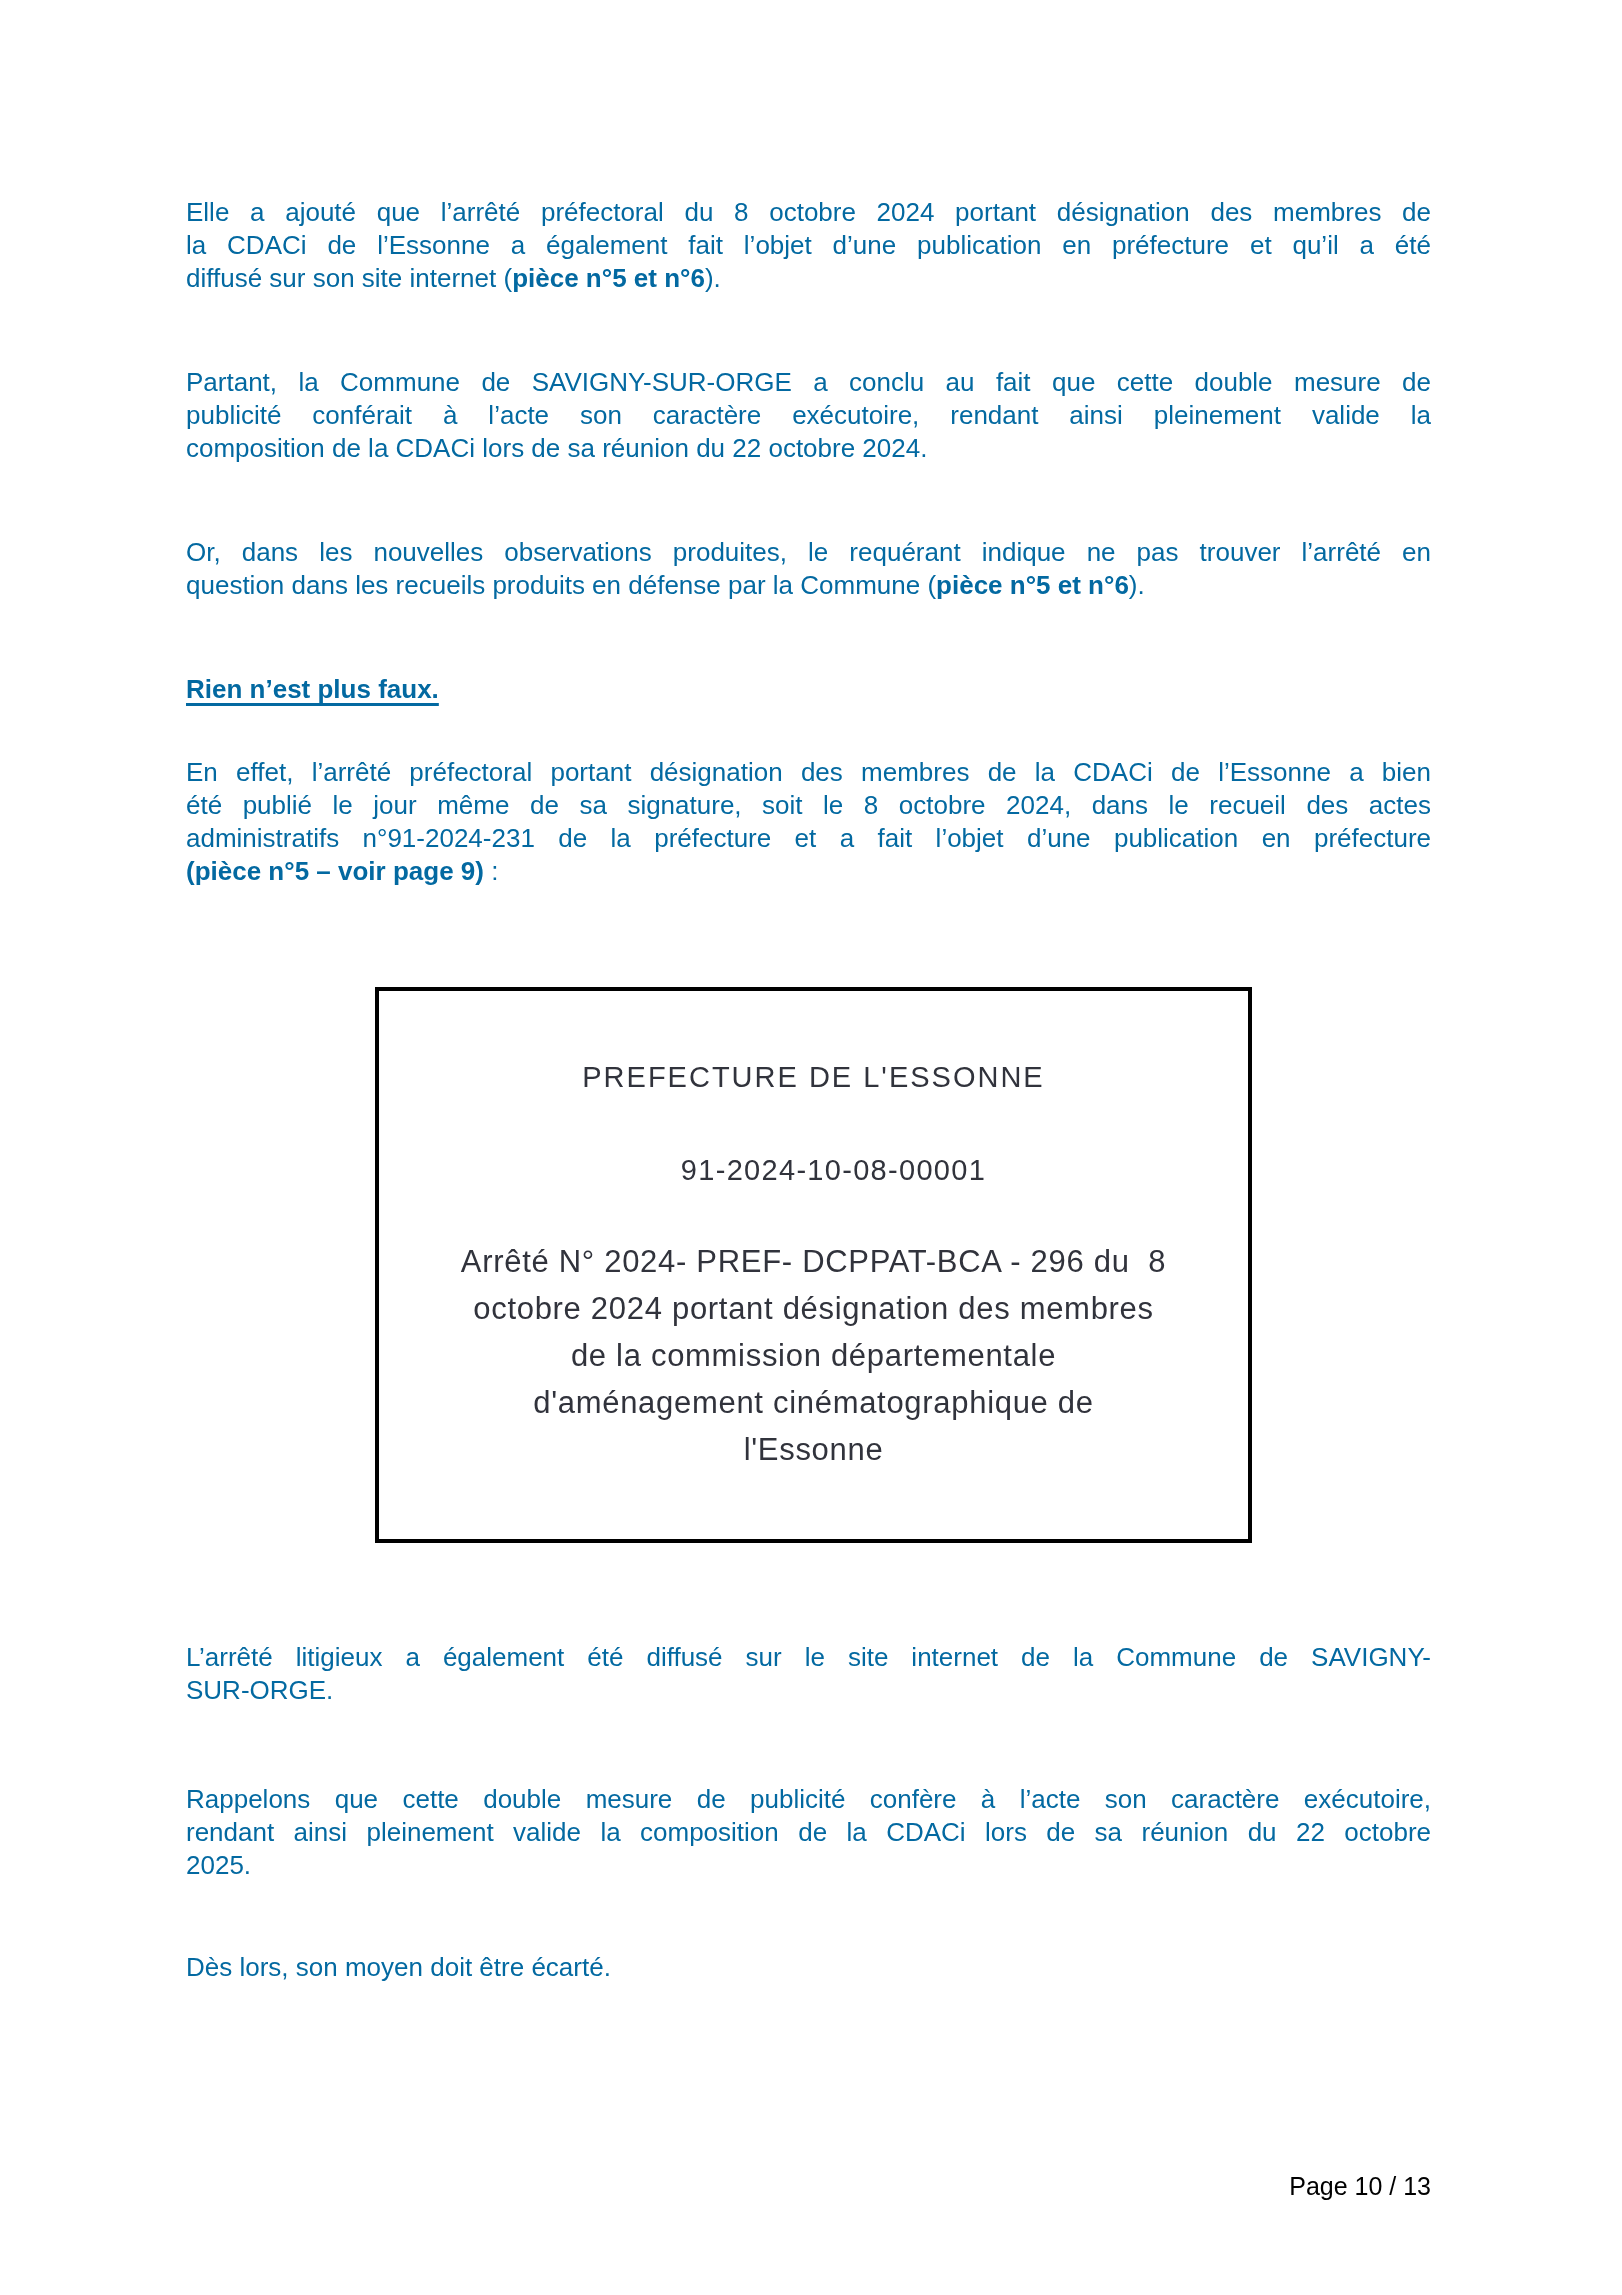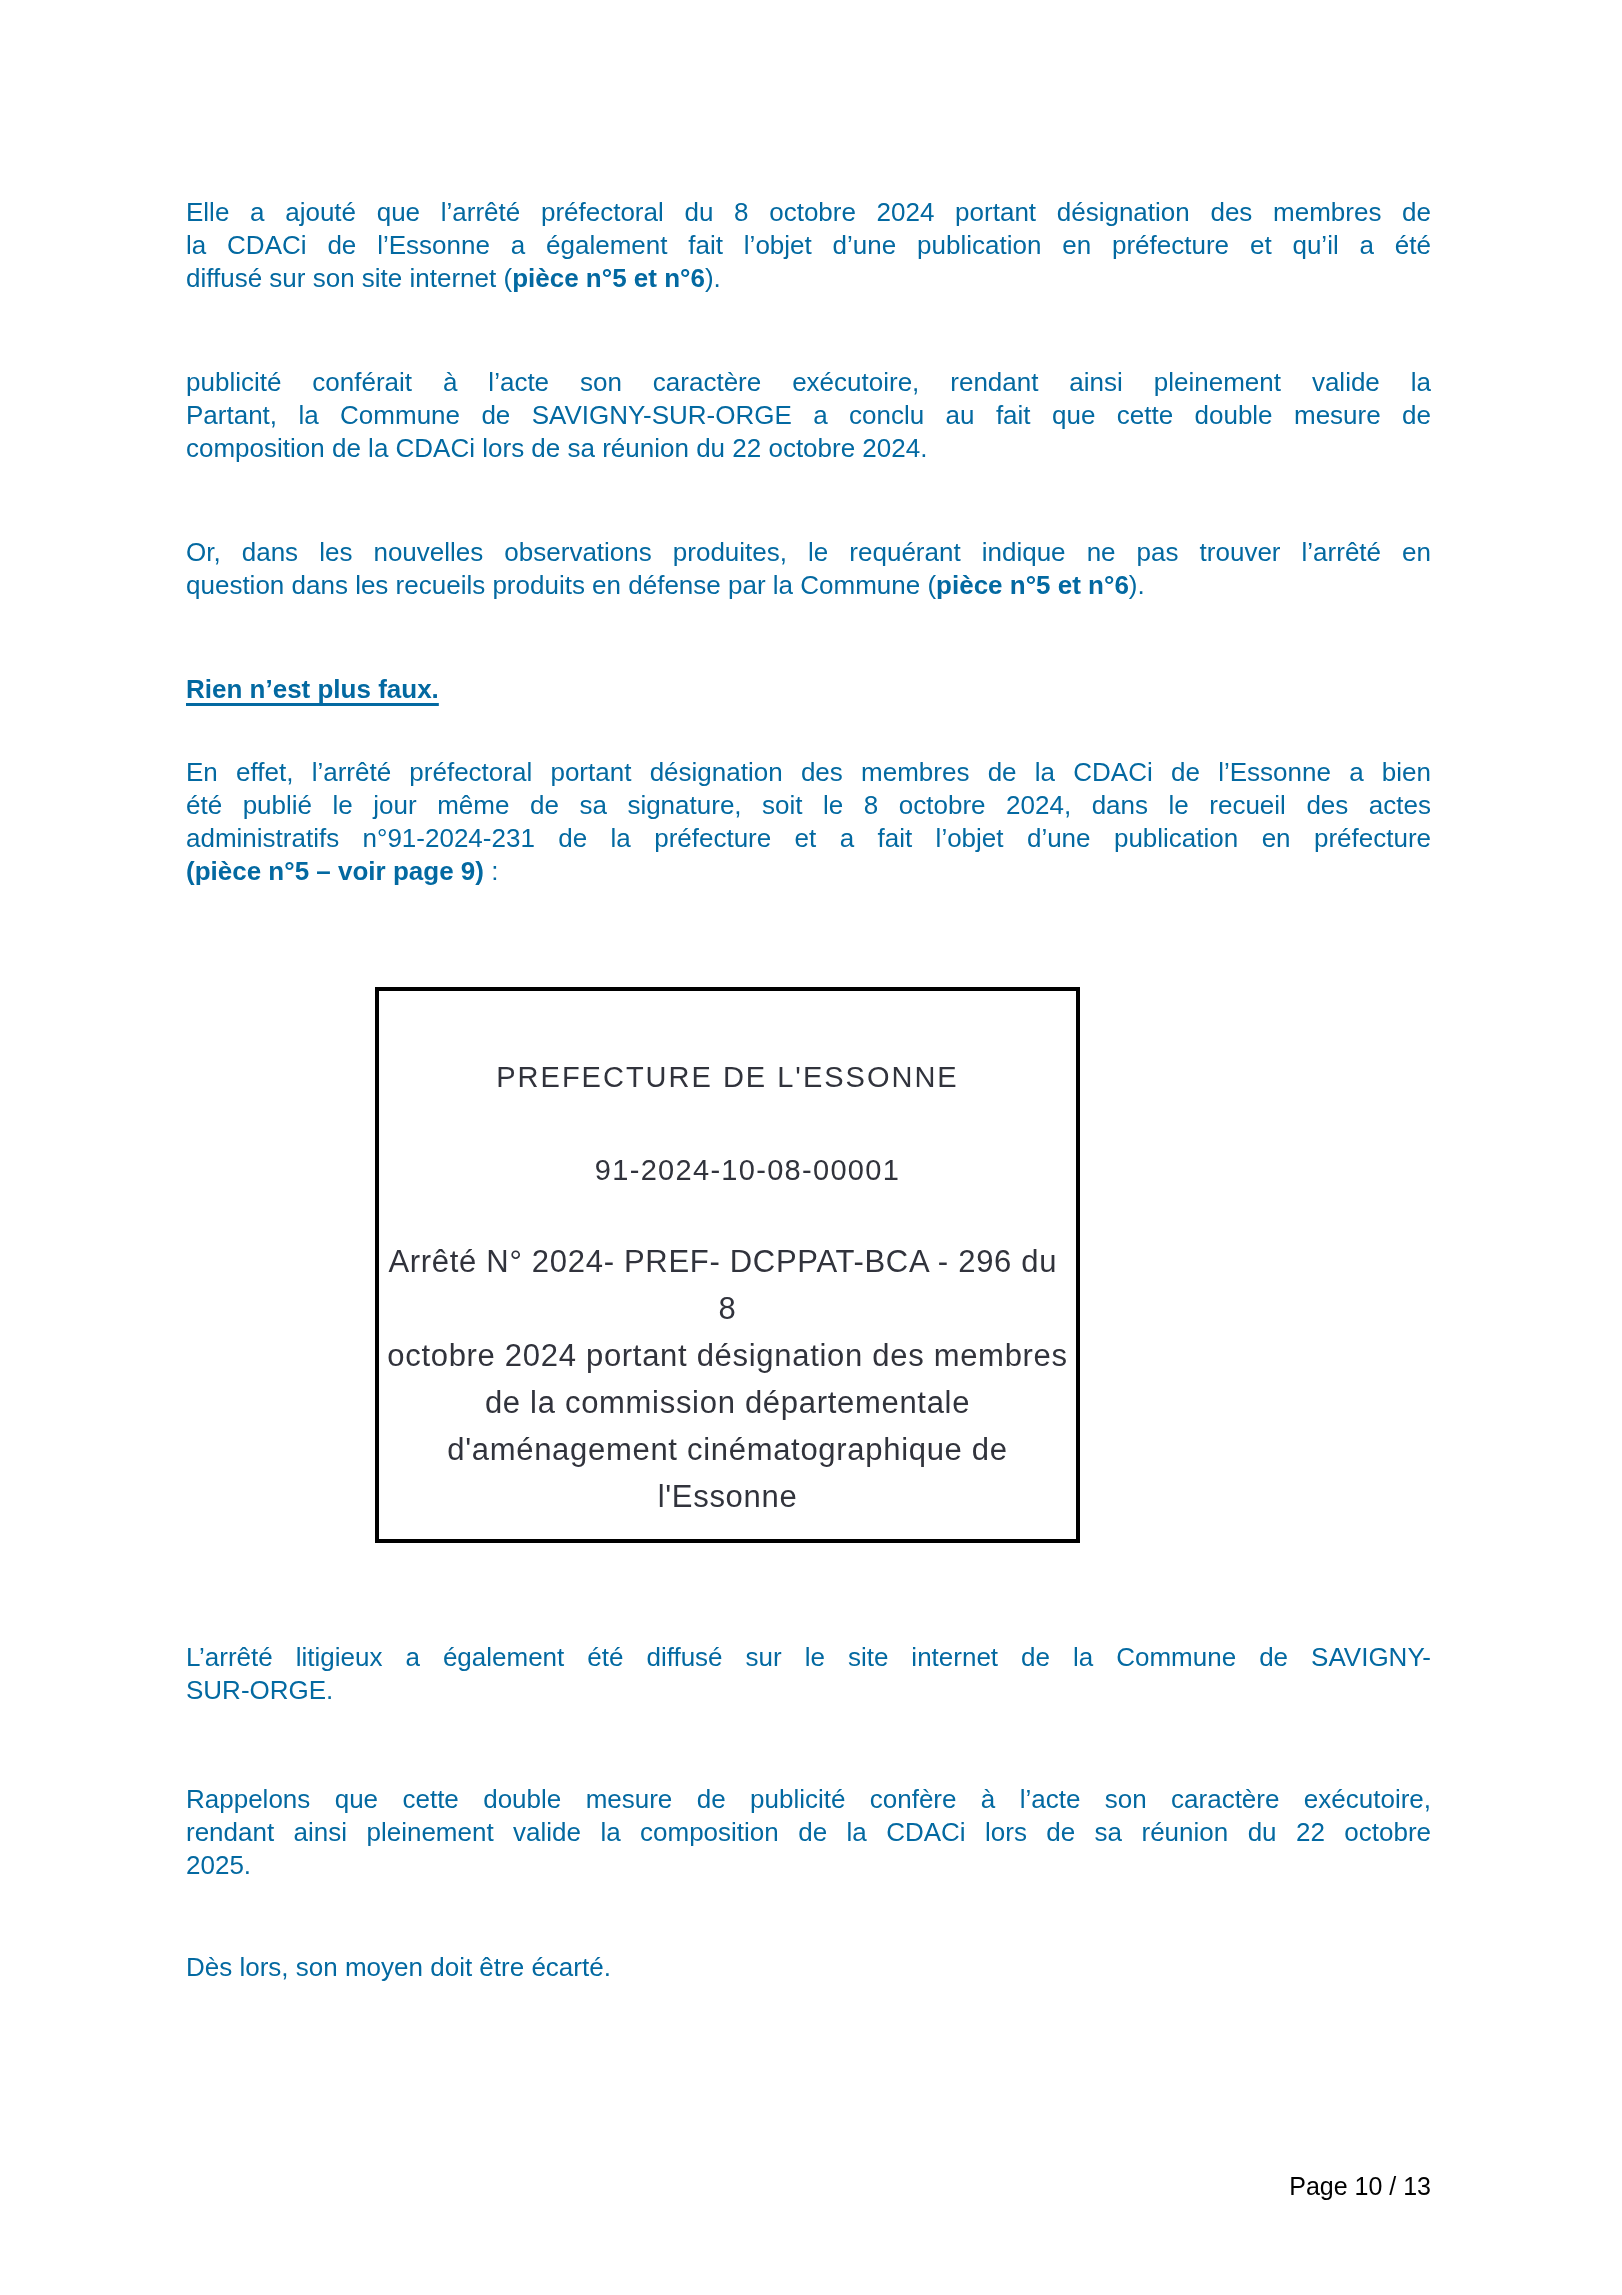--- a/index.html
+++ b/index.html
@@ -29,21 +29,21 @@
     font-weight:bold;
     text-decoration:underline;
     text-decoration-thickness:2.6px;
     text-underline-offset:5.2px;
   }
   .line b{font-weight:bold;}
   .arrete-box{
     position:absolute;
     left:375px;
     top:987px;
-    width:705px;
+    width:877px;
     height:556px;
     box-sizing:border-box;
     border:4.6px solid #000000;
     background:#ffffff;
     text-align:center;
     color:#31333c;
     font-weight:300;
   }
   .box-title{
     margin-top:68px;
@@ -80,22 +80,22 @@
 
 <div class="page">
 
   <div id="paragraphs">
       <div class="para" style="top: 196px;">
         <div class="line j">Elle a ajouté que l’arrêté préfectoral du 8 octobre 2024 portant désignation des membres de</div>
         <div class="line j">la CDACi de l’Essonne a également fait l’objet d’une publication en préfecture et qu’il a été</div>
         <div class="line">diffusé sur son site internet (<b>pièce n°5 et n°6</b>).</div>
       </div>
       <div class="para" style="top: 366px;">
+        <div class="line j">Partant, la Commune de SAVIGNY-SUR-ORGE a conclu au fait que cette double mesure de</div>
         <div class="line j">publicité conférait à l’acte son caractère exécutoire, rendant ainsi pleinement valide la</div>
-        <div class="line j">Partant, la Commune de SAVIGNY-SUR-ORGE a conclu au fait que cette double mesure de</div>
         <div class="line">composition de la CDACi lors de sa réunion du 22 octobre 2024.</div>
       </div>
       <div class="para" style="top: 536px;">
         <div class="line j">Or, dans les nouvelles observations produites, le requérant indique ne pas trouver l’arrêté en</div>
         <div class="line">question dans les recueils produits en défense par la Commune (<b>pièce n°5 et n°6</b>).</div>
       </div>
       <div class="para" style="top: 673px;">
         <div class="line u">Rien n’est plus faux.</div>
       </div>
       <div class="para" style="top: 756px;">

